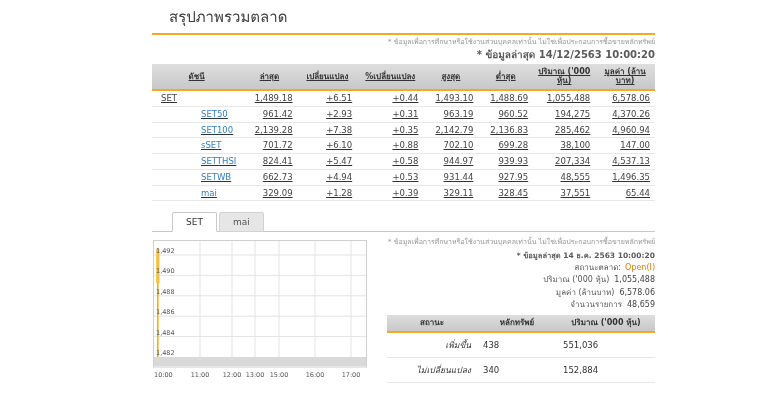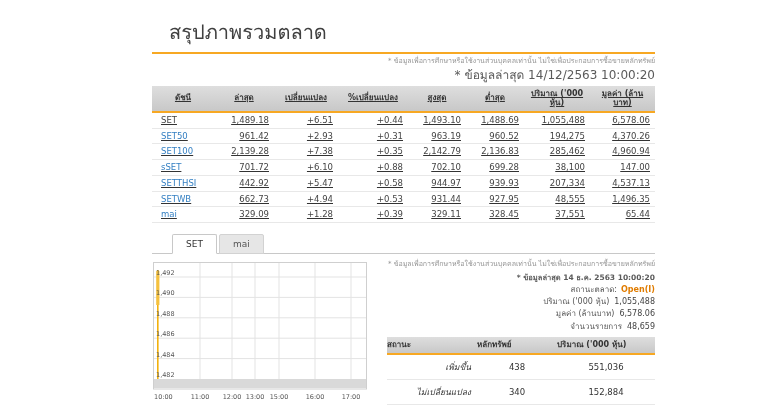--- a/index.html
+++ b/index.html
@@ -1,61 +1,61 @@
 <!DOCTYPE html>
 <html><head>
 <meta charset="utf-8">
 <style>
   * { margin:0; padding:0; box-sizing:border-box; }
   html,body { width:780px; height:405px; background:#fff; overflow:hidden;
               font-family:"DejaVu Sans","Liberation Sans",sans-serif; color:#333; }
   .wrap { position:absolute; left:152px; top:0; width:503px; }
 
-  .page-title { font-size:20px; color:#404040; padding:16px 0 4px 17px;
+  .page-title { font-size:15px; color:#404040; padding:5px 0 4px 17px;
                 border-bottom:2px solid #f7a823; }
 
   .top-note { text-align:right; font-size:7px; color:#949494; margin-top:3px; line-height:1.4; }
-  .top-note .bold { font-weight:normal; color:#5a5a5a; font-size:12px; }
+  .top-note .bold { font-weight:bold; color:#5a5a5a; font-size:10px; }
 
   table.idx { width:100%; border-collapse:collapse; margin-top:2px; font-size:8.5px;text-decoration:underline; }
   table.idx thead th { background:linear-gradient(#dedede,#c8c8c8); font-weight:bold; font-size:8px;
                        color:#333; padding:3px 4px; border-bottom:2px solid #f7a823;
                        text-align:center; vertical-align:middle; line-height:1.2; }
   table.idx tbody td { padding:3px 5px 2px 5px; border-bottom:1px solid #e8e8e8;
                        text-align:right; color:#444; line-height:1.15; }
   table.idx td.name { text-align:left; padding-left:9px; }
   .up   { color:#1f9b48; }
-  a.ilink { color:#337fc2; text-decoration:none; cursor:pointer; }
+  a.ilink { color:#337fc2; text-decoration:none; cursor:pointer;margin-left:40px; }
 
   .tabs { display:flex; align-items:flex-end; border-bottom:1px solid #c8c8c8;
           margin-top:9px; padding-left:20px; height:22px; }
   .tab { font-size:9px; padding:4px 13px; border:1px solid #c8c8c8; margin:0 2px -1px 0;
          cursor:pointer; border-radius:2px 2px 0 0; }
   .tab-active { background:#fff; border-bottom-color:#fff; color:#333; }
   .tab-inactive { background:#e6e6e6; border-color:#d2d2d2; color:#555; }
 
   .tab-content { display:flex; justify-content:space-between; margin-top:6px; }
 
   .chart-box { width:218px; }
   .gridline { stroke:#e3e3e3; stroke-width:1; }
   .plot-border { fill:#fff; stroke:#cfcfcf; stroke-width:1; }
   .tick-label { font-size:6.5px; fill:#555; font-family:"DejaVu Sans","Liberation Sans",sans-serif; }
 
   .panel { width:270px; text-align:right; font-size:8px; color:#555; }
   .p-disclaimer { font-size:7px; color:#949494; line-height:1.35; }
   .p-update { font-weight:bold; color:#5a5a5a; font-size:7.5px; margin-top:1px; }
   .p-line { margin-top:2px; line-height:1.3; }
   .p-line .val { margin-left:5px; color:#444; }
-  .status-open { color:#e07c00; font-weight:bold; margin-left:4px; }
+  .status-open { color:#e07c00; font-weight:normal; margin-left:4px; }
 
   table.st { width:268px; border-collapse:collapse; margin-top:5px; font-size:8.5px; margin-left:2px; }
   table.st thead th { background:linear-gradient(#dedede,#c8c8c8); font-weight:bold; font-size:8px;
                       color:#333; padding:3px 0; border-bottom:2px solid #f7a823;
-                      text-align:left; vertical-align:middle; line-height:1.2; }
-  table.st tbody td { padding:5px 6px; border-bottom:1px solid #e8e8e8; text-align:center; color:#333; }
+                      text-align:center; vertical-align:middle; line-height:1.2; }
+  table.st tbody td { padding:5px 6px; border-bottom:1px solid #e8e8e8; text-align:left; color:#333; }
   table.st td.lbl { text-align:right;font-style:italic; }
 </style>
 </head>
 <body>
 
 <div class="wrap">
 
   <div class="page-title">สรุปภาพรวมตลาด</div>
 
   <div class="top-note">
@@ -122,21 +122,21 @@
         <td>701.72</td>
         <td class="up">+6.10</td>
         <td class="up">+0.88</td>
         <td>702.10</td>
         <td>699.28</td>
         <td>38,100</td>
         <td>147.00</td>
       </tr>
       <tr>
         <td class="name"><a class="ilink">SETTHSI</a></td>
-        <td>442.92</td>
+        <td>824.41</td>
         <td class="up">+5.47</td>
         <td class="up">+0.58</td>
         <td>944.97</td>
         <td>939.93</td>
         <td>207,334</td>
         <td>4,537.13</td>
       </tr>
       <tr>
         <td class="name"><a class="ilink">SETWB</a></td>
         <td>662.73</td>

